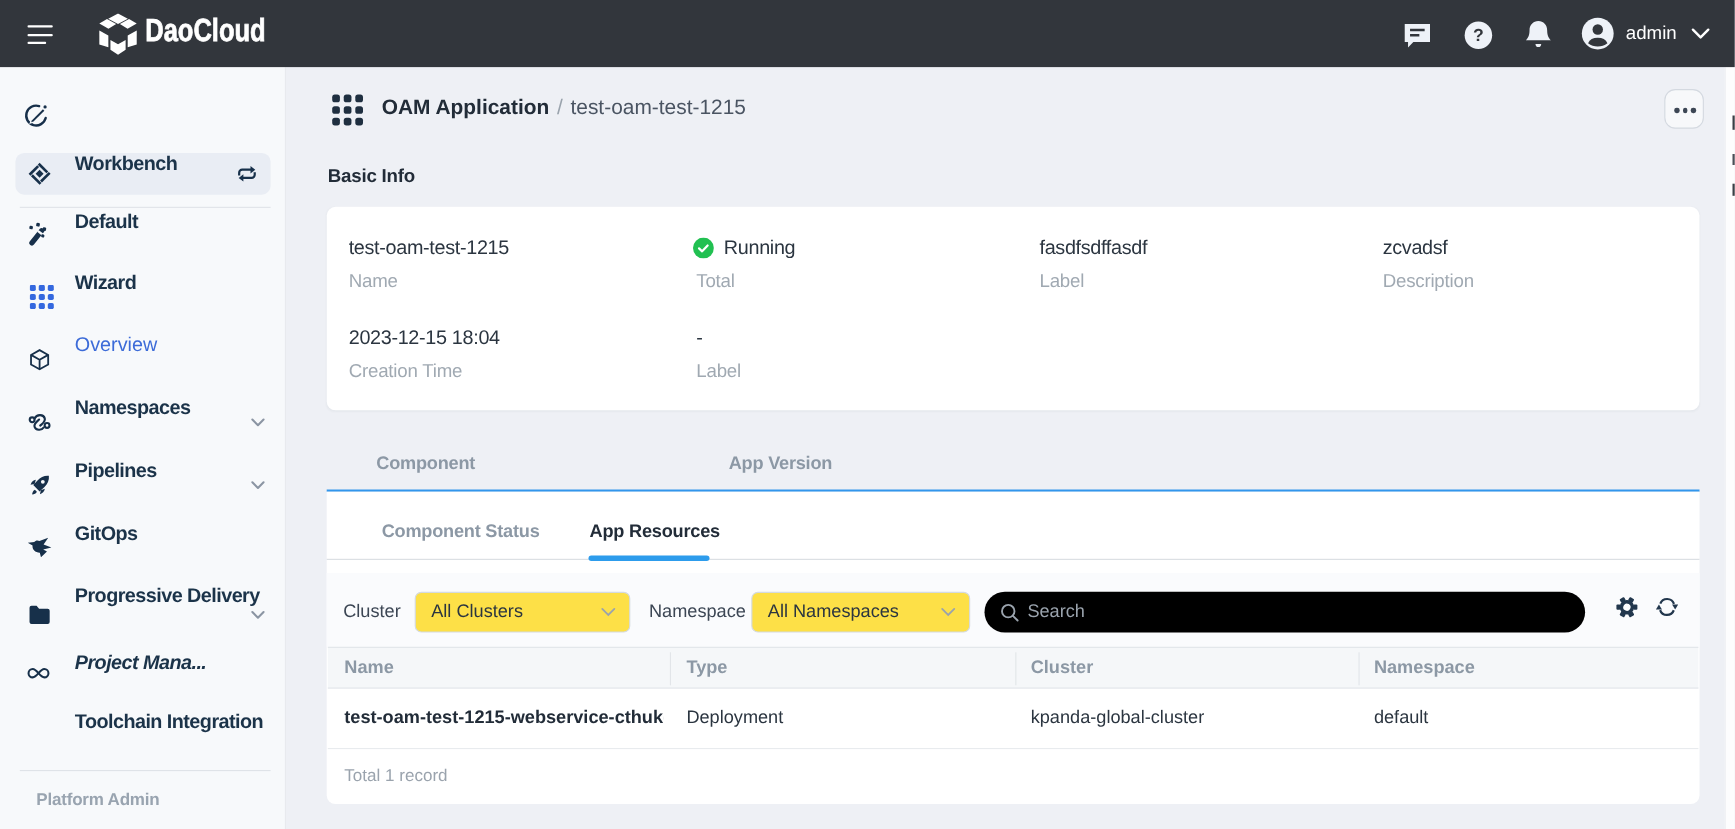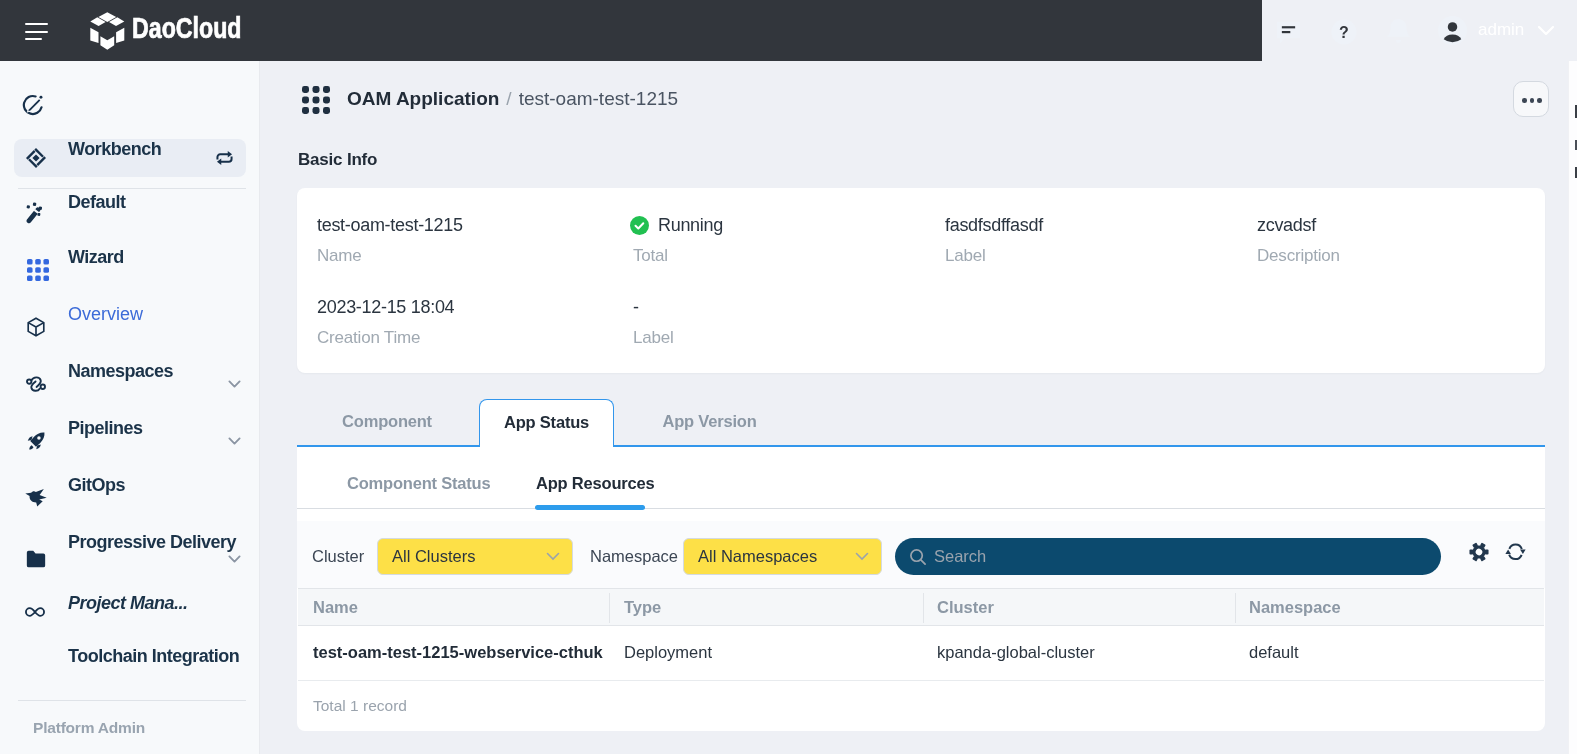--- a/index.html
+++ b/index.html
@@ -1,18 +1,18 @@
 <!DOCTYPE html>
 <html><head>
 <meta charset="utf-8">
 <style>
 * { margin:0; padding:0; box-sizing:border-box; }
 html,body { width:1577px; height:754px; overflow:hidden; font-family:"Liberation Sans", sans-serif; }
 body { background:#eef0f5; }
-.header { position:absolute; left:0; top:0; width:1262px; height:61px; background:#32363c; z-index:10; }
+.header { position:absolute; left:0; top:0; width:1577px; height:61px; background:#32363c; z-index:10; }
 .hamb { position:absolute; left:25px; top:23px; width:23px; height:17px; }
 .hamb span { position:absolute; left:0; width:23px; height:2.4px; background:#fff; border-radius:2px; }
 .logo { position:absolute; left:90px; top:12px; }
 .logotext { position:absolute; left:132px; top:16px; color:#fff; font-size:29px; line-height:25px; font-weight:700; transform:scaleX(0.8); transform-origin:0 0; -webkit-text-stroke:0.7px #fff; }
 .hicon { position:absolute; top:18px; }
 .admin { position:absolute; left:1478px; top:20px; color:#fff; font-size:17px; }
 .sidebar { position:absolute; left:0; top:61px; width:260px; height:693px; background:#f7f9fb; border-right:1px solid #e8eaee; }
 .sitem { position:absolute; left:0; width:260px; height:38px; }
 .sitem .ic { position:absolute; left:25px; top:50%; transform:translateY(-50%); width:22px; height:22px; }
 .sitem .tx { position:absolute; left:68px; top:50%; transform:translateY(-50%); font-size:18px; font-weight:700; letter-spacing:-0.5px; color:#1b3349; white-space:nowrap;margin-top:44px; }
@@ -39,21 +39,21 @@
 .tab { position:absolute; top:0; height:48px; font-size:16.5px; font-weight:700; letter-spacing:-0.2px; color:#8c98a5; text-align:center; line-height:45px; }
 .tab.on { background:#fff; border:1.5px solid #3296ec; border-bottom:none; border-radius:8px 8px 0 0; color:#222c38; z-index:2; height:48px; }
 .panel { position:absolute; left:297px; top:447px; width:1248px; height:284px; background:#fff; border-radius:0 0 8px 8px; }
 .stab { position:absolute; top:27px; font-size:16.5px; font-weight:700; letter-spacing:-0.2px; }
 .stab-line { position:absolute; left:0; top:61px; width:1248px; height:1px; background:#d9dde2; }
 .stab-underline { position:absolute; left:238px; top:58px; width:110px; height:5px; border-radius:3px; background:#2d9cec; }
 .filters { position:absolute; left:0; top:74px; width:1248px; height:67px; background:#fafbfd; }
 .flabel { position:absolute; top:26px; font-size:16.5px; color:#3c4654; }
 .fsel { position:absolute; top:17px; height:37px; background:#fde047; border:1px solid #d4dae0; border-radius:6px; font-size:16.5px; color:#2b3540; }
 .fsel .t { position:absolute; left:14px; top:8px; }
-.search { position:absolute; left:598px; top:17px; width:546px; height:37px; background:#0c4a6e; border-radius:19px; }
+.search { position:absolute; left:598px; top:17px; width:546px; height:37px; background:#000000; border-radius:19px; }
 .search .ph { position:absolute; left:39px; top:9px; color:#9aa3ad; font-size:16.5px; }
 .thead { position:absolute; left:1px; top:141px; width:1246px; height:38px; background:#f5f7f9; border-top:1px solid #e2e5e9; border-bottom:1px solid #e2e5e9; }
 .th { position:absolute; top:9px; font-size:16.5px; font-weight:700; color:#8c98a5; }
 .tcol { position:absolute; top:4px; width:1px; height:30px; background:#e2e5e9; }
 .trow { position:absolute; left:1px; top:179px; width:1246px; height:55px; border-bottom:1px solid #e8ebee; }
 .td { position:absolute; top:17px; font-size:16.5px; color:#2b3540; }
 .tfoot { position:absolute; left:16px; top:250px; font-size:15.5px; color:#9aa3ad; }
 .scrollbar { position:absolute; right:0; top:61px; width:9px; height:693px; background:#fdfdfe; border-left:1px solid #f0f1f4; }
 </style>
 </head>
@@ -282,21 +282,20 @@
     </div>
   <div class="fld" style="left:336px; top:109px;">
       <div class="v">-</div>
       <div class="l">Label</div>
     </div>
 </div>
 
 <div class="tabs">
   <div class="tabline"></div>
   <div class="tab" style="left:18px; width:144px;">Component</div>
-  <div class="tab on" style="left:182px; width:135px;">App Status</div>
   <div class="tab" style="left:340px; width:145px;">App Version</div>
 </div>
 
 <div class="panel">
   <div class="stab" style="left:50px; color:#8c98a5;">Component Status</div>
   <div class="stab" style="left:239px; color:#222c38;">App Resources</div>
   <div class="stab-line"></div>
   <div class="stab-underline"></div>
   <div class="filters">
     <div class="flabel" style="left:15px;">Cluster</div>

